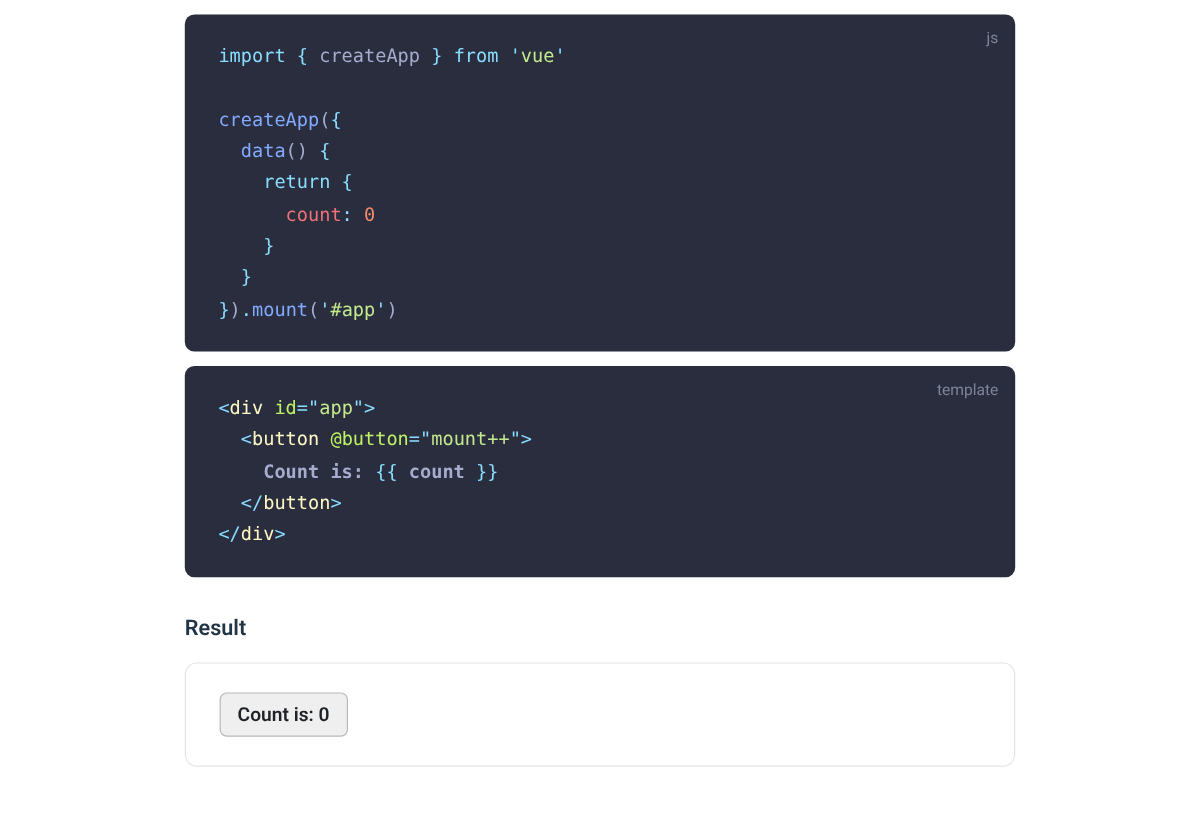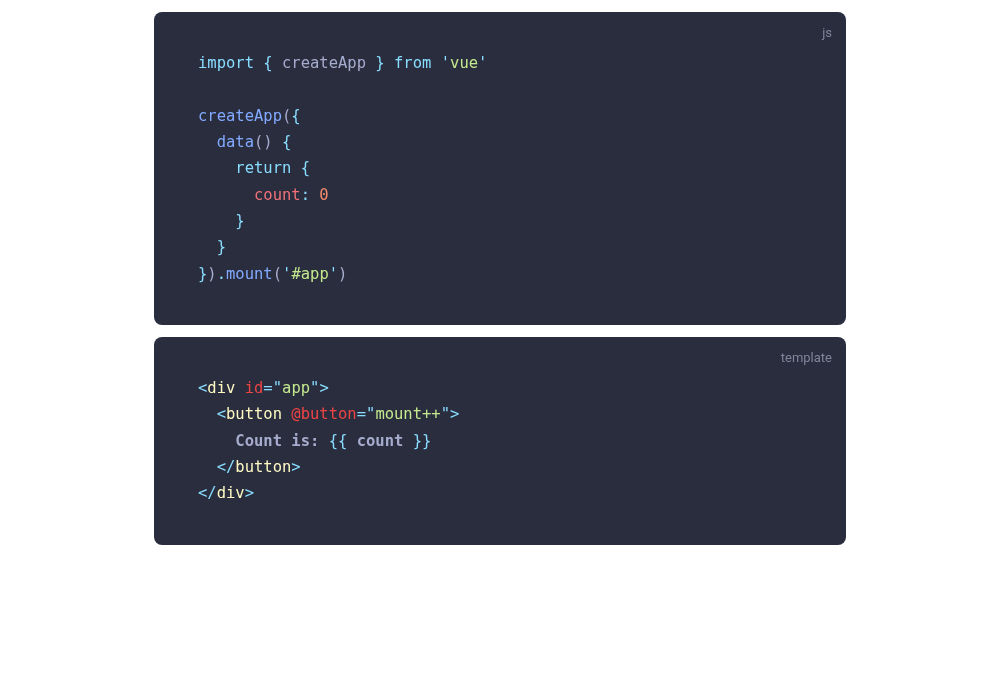--- a/index.html
+++ b/index.html
@@ -28,31 +28,31 @@
     overflow: hidden;
   }
   .lang-label {
     position: absolute;
     top: 10px;
     right: 14px;
     font-size: 13px;
     color: #7e8499;
     font-family: -apple-system, BlinkMacSystemFont, "Segoe UI", Roboto, Helvetica, Arial, sans-serif;
   }
-  pre { margin: 16px; white-space: pre; }
+  pre { margin: 0; white-space: pre; }
   .t-keyword { color: #89ddff; }
   .t-punct   { color: #89ddff; }
   .t-default { color: #a6accd; }
   .t-func    { color: #82aaff; }
   .t-string  { color: #c3e88d; }
   .t-prop    { color: #f07178; }
   .t-num     { color: #f78c6c; }
   .t-tagbr   { color: #89ddff; }
   .t-tagname { color: #fef9c3; }
-  .t-attr    { color: #ef4444; }
+  .t-attr    { color: #bef264; }
   .t-text    { color: #a6accd; font-weight: bold; }
 
   .result-heading {
     margin: 32px 64px 18px 64px;
     font-size: 18px;
     font-weight: 600;
     color: #213547;
   }
   .result-box {
     margin: 0 64px;
@@ -93,15 +93,19 @@
 
   <div class="code-block">
     <span class="lang-label">template</span>
     <pre><span class="t-tagbr">&lt;</span><span class="t-tagname">div</span><span class="t-default"> </span><span class="t-attr">id</span><span class="t-tagbr">=</span><span class="t-tagbr">"</span><span class="t-string">app</span><span class="t-tagbr">"</span><span class="t-tagbr">&gt;</span>
 <span class="t-default">  </span><span class="t-tagbr">&lt;</span><span class="t-tagname">button</span><span class="t-default"> </span><span class="t-attr">@button</span><span class="t-tagbr">=</span><span class="t-tagbr">"</span><span class="t-string">mount++</span><span class="t-tagbr">"</span><span class="t-tagbr">&gt;</span>
 <span class="t-default">    </span><span class="t-text">Count is: </span><span class="t-punct">{{</span><span class="t-text"> count </span><span class="t-punct">}}</span>
 <span class="t-default">  </span><span class="t-tagbr">&lt;/</span><span class="t-tagname">button</span><span class="t-tagbr">&gt;</span>
 <span class="t-tagbr">&lt;/</span><span class="t-tagname">div</span><span class="t-tagbr">&gt;</span></pre>
   </div>
 
+  <div class="result-heading">Result</div>
 
+  <div class="result-box">
+    <button class="count-button">Count is: 0</button>
+  </div>
 
 </div>
 
 </body></html>

